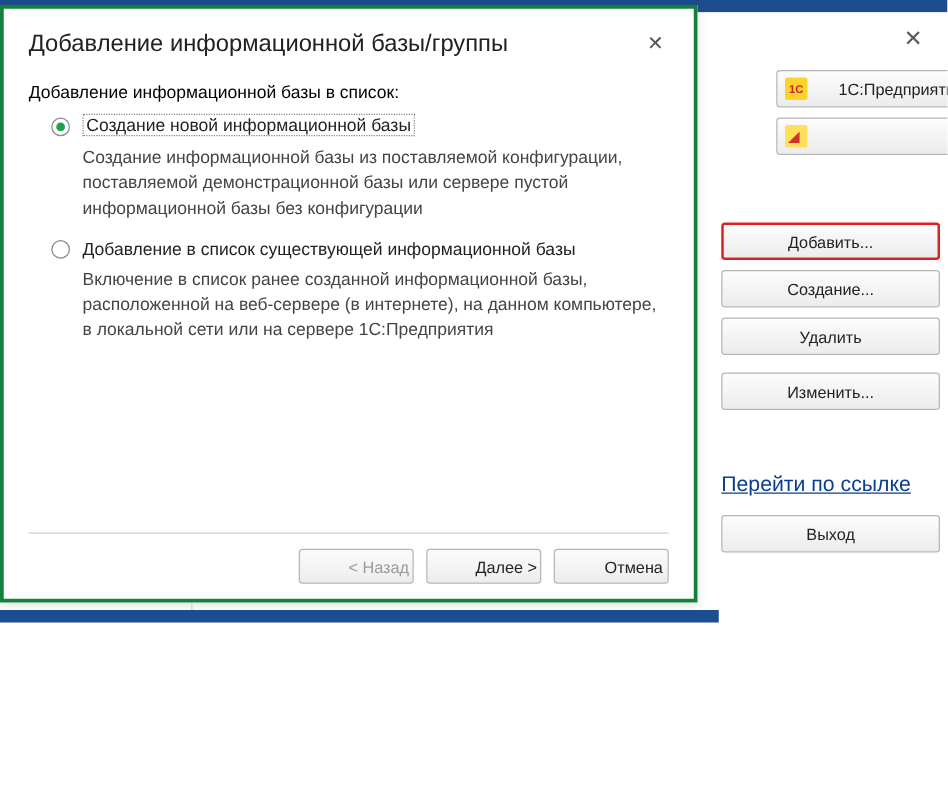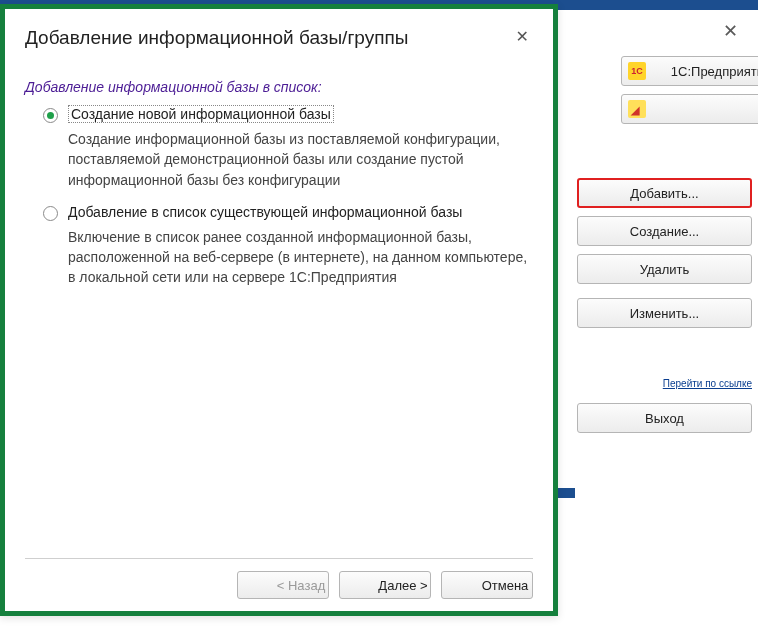--- a/index.html
+++ b/index.html
@@ -96,24 +96,24 @@
       margin-left: -16px;
     }
     .sb-btn.highlighted {
       border: 2px solid #e02020;
     }
     .sb-gap-small { height: 6px; }
     .sb-gap-medium { height: 46px; }
     .sb-gap-large { height: 36px; }
     .sb-link {
       display: block;
-      text-align: right;
+      text-align: left;
       color: #0a3e8f;
       text-decoration: underline;
-      font-size: 10px;
+      font-size: 17px;
       cursor: pointer;
       margin: 6px 0 14px 0;
     }
     .ic {
       display: inline-block;
       width: 18px;
       height: 18px;
       border-radius: 2px;
       font-size: 10px;
       font-weight: bold;
@@ -138,23 +138,23 @@
       font-size: 11px;
       color: #d0332a;
     }
 
     
     .dialog {
       position: absolute;
       top: 4px;
       left: 0px;
       width: 558px;
-      height: 612px;
+      height: 478px;
       background: #ffffff;
-      border: 5px solid #15803d;
+      border: 3px solid #15803d;
       box-shadow: 0 2px 8px rgba(0,0,0,0.12);
     }
     .dialog-inner {
       position: relative;
       height: 100%;
       padding: 18px 20px 12px 20px;
       display: flex;
       flex-direction: column;
     }
     .dialog-header {
@@ -167,32 +167,31 @@
       color: #222;
       font-weight: 400;
     }
     .dialog-close {
       font-size: 16px;
       color: #555;
       cursor: pointer;
       padding: 0 4px;
     }
     .dialog-sub {
-      margin-top: 30px;
+      margin-top: 18px;
       font-size: 14px;
-      color: #4c1d95;
-      font-style: italic;
+      color: #000000;
     }
     .radio-group {
       margin-top: 10px;
       padding-left: 18px;
     }
     .radio-row {
       display: flex;
-      align-items: center;
+      align-items: flex-end;
       gap: 10px;
       margin-bottom: 6px;
     }
     .radio {
       width: 15px;
       height: 15px;
       border: 1px solid #8a8a8a;
       border-radius: 50%;
       background: #fff;
       position: relative;
@@ -291,21 +290,21 @@
       <div class="dialog-close">✕</div>
     </div>
 
     <div class="dialog-sub">Добавление информационной базы в список:</div>
 
     <div class="radio-group">
       <div class="radio-row">
         <div class="radio checked"></div>
         <span class="radio-label dotted">Создание новой информационной базы</span>
       </div>
-      <div class="radio-desc">Создание информационной базы из поставляемой конфигурации, поставляемой демонстрационной базы или создание пустой информационной базы без конфигурации</div>
+      <div class="radio-desc">Создание информационной базы из поставляемой конфигурации, поставляемой демонстрационной базы или сервере пустой информационной базы без конфигурации</div>
 
       <div class="radio-row">
         <div class="radio"></div>
         <span class="radio-label">Добавление в список существующей информационной базы</span>
       </div>
       <div class="radio-desc">Включение в список ранее созданной информационной базы, расположенной на веб-сервере (в интернете), на данном компьютере,  в локальной сети или на сервере 1С:Предприятия</div>
     </div>
 
     <div class="spacer"></div>
 

